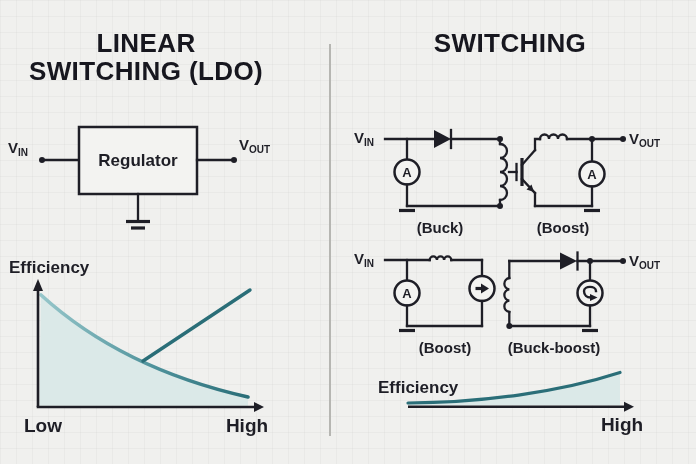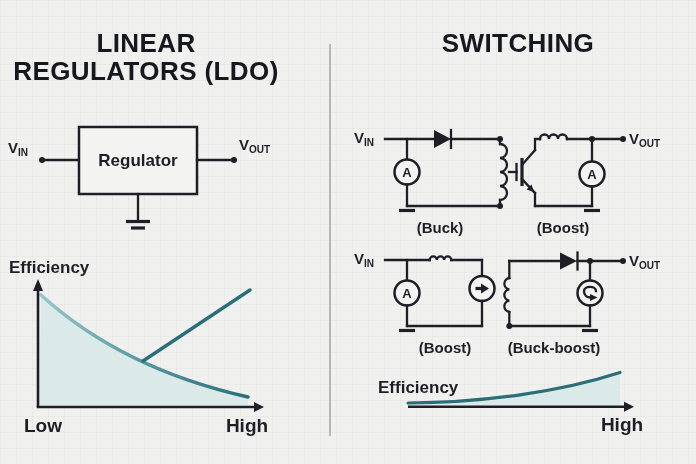--- a/index.html
+++ b/index.html
@@ -18,21 +18,21 @@
   .divider{
     position:absolute;left:329px;top:44px;width:2px;height:392px;
     background:#b6b6b2;
   }
   .title{
     position:absolute;top:29px;margin:0;
     font-size:26px;font-weight:800;line-height:28px;
     letter-spacing:0.4px;color:#17171f;text-align:center;
   }
   .title.left{left:0;width:292px;}
-  .title.right{left:339px;width:358px;}
+  .title.right{left:331px;width:358px;}
   svg{position:absolute;}
   svg text{fill:#1e1e26;}
   .wire{stroke:#1e1e26;stroke-width:2.3;fill:none;stroke-linecap:square;}
   .wire-thick{stroke:#1e1e26;stroke-width:3.2;fill:none;stroke-linecap:butt;}
   .sym-fill{fill:#1e1e26;stroke:none;}
   .node{fill:#1e1e26;}
   .comp{fill:#f3f3f1;stroke:#1e1e26;stroke-width:2.5;}
   .vlab{font-size:15px;font-weight:700;}
   .vsub{font-size:10px;font-weight:700;}
   .block-lab{font-size:17px;font-weight:600;}
@@ -43,21 +43,21 @@
   .axis{stroke:#1e1e26;stroke-width:2.6;fill:none;stroke-linecap:butt;}
   .teal-line{stroke:#2a6e78;stroke-width:3.4;fill:none;stroke-linecap:round;}
 </style>
 </head>
 <body>
 
 <div class="canvas">
 
   <div class="divider"></div>
 
-  <h1 class="title left"><span>LINEAR</span><br><span>REGULATORS (LDO)</span></h1>
+  <h1 class="title left"><span>LINEAR</span><br><span>SWITCHING (LDO)</span></h1>
 
   <svg style="left:0;top:115px" width="300" height="132" viewBox="0 0 300 132">
     <text class="vlab" x="8" y="38"><tspan>V</tspan><tspan class="vsub" dy="3">IN</tspan></text>
     <circle class="node" cx="42" cy="45" r="3"></circle>
     <line class="wire" x1="42" y1="45" x2="79" y2="45"></line>
     <rect class="comp" x="79" y="12" width="118" height="67"></rect>
     <text class="block-lab" x="138" y="51" text-anchor="middle">Regulator</text>
     <line class="wire" x1="197" y1="45" x2="234" y2="45"></line>
     <circle class="node" cx="234" cy="45" r="3"></circle>
     <text class="vlab" x="239" y="35"><tspan>V</tspan><tspan class="vsub" dy="3">OUT</tspan></text>

